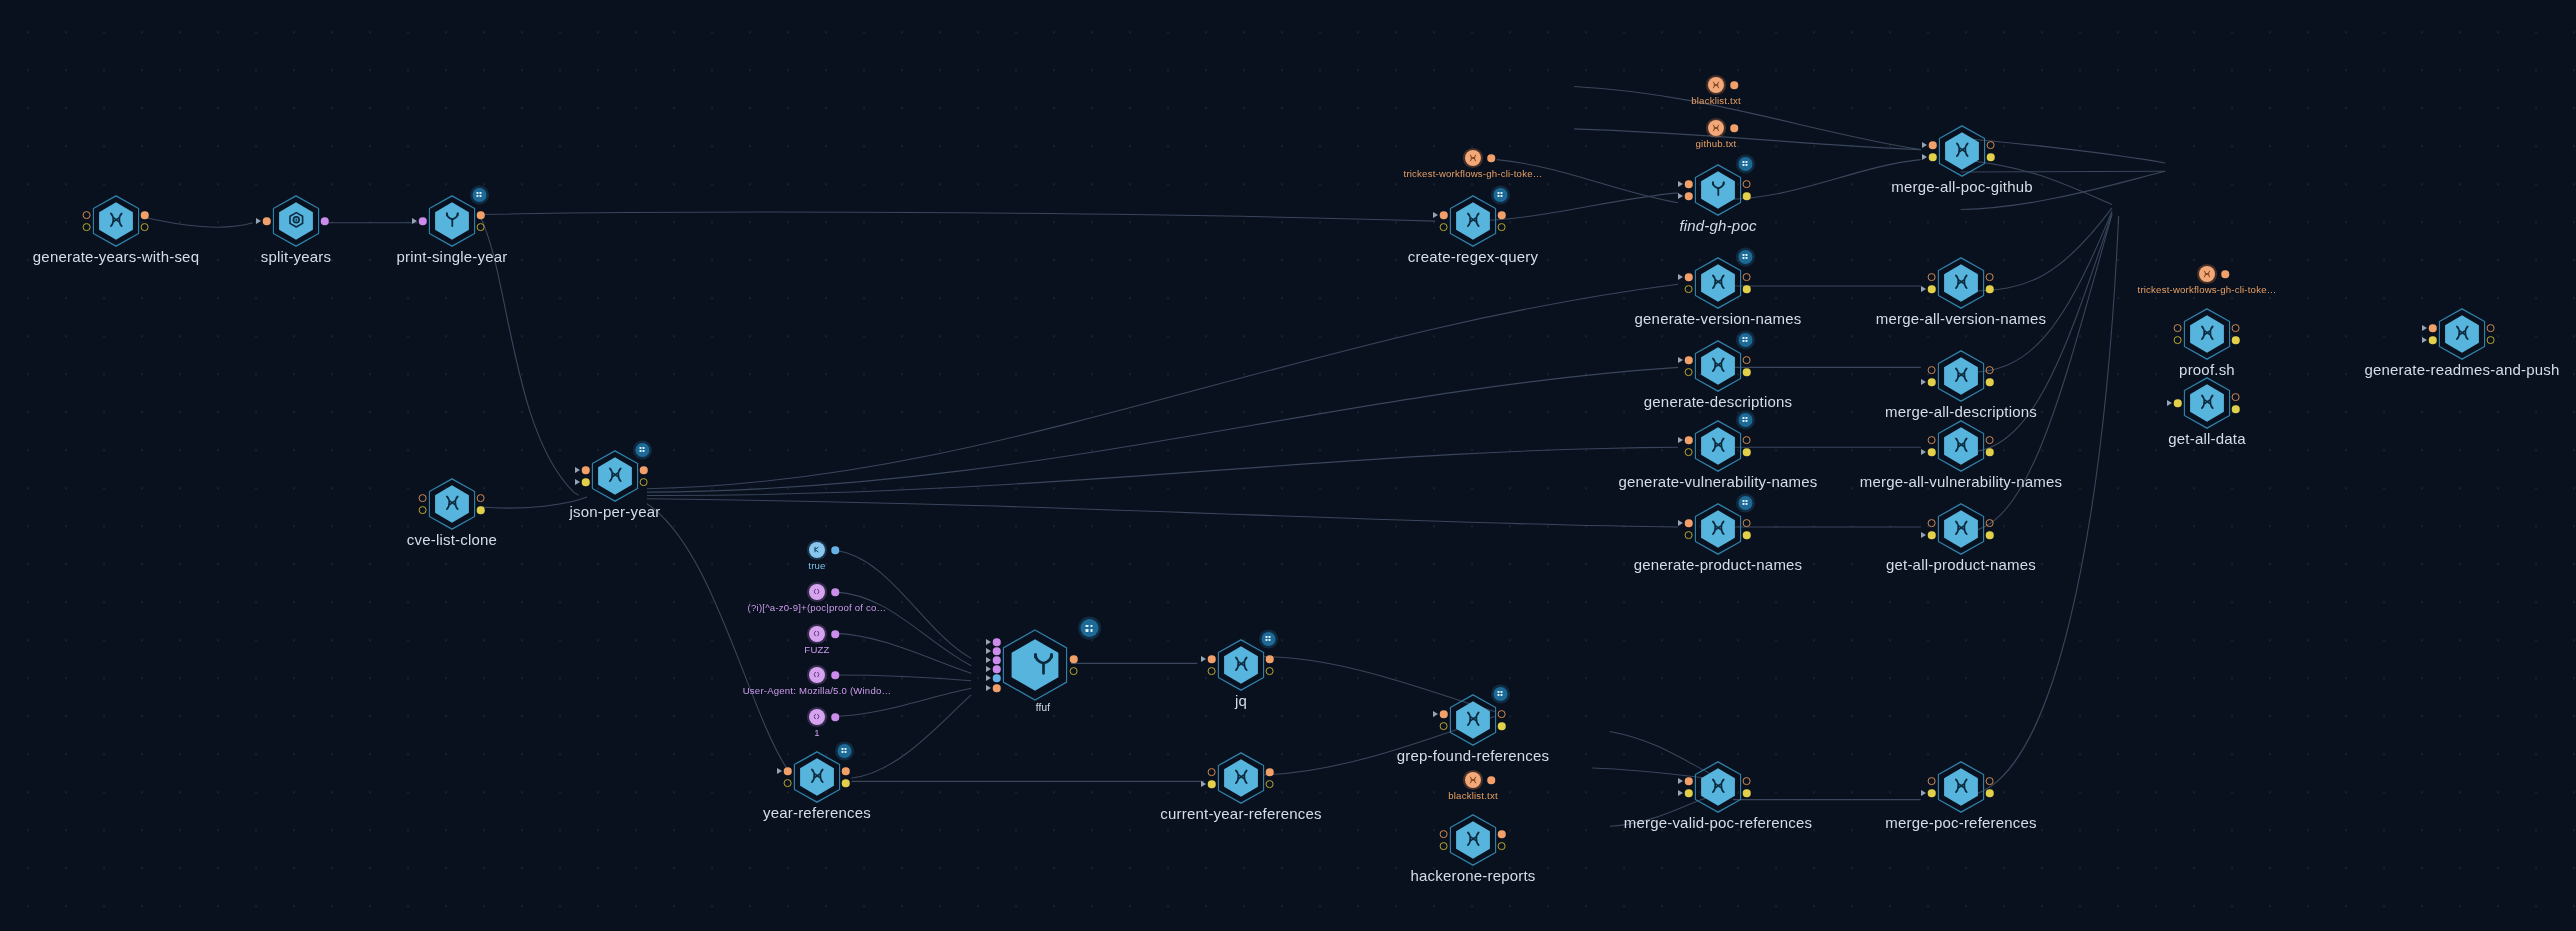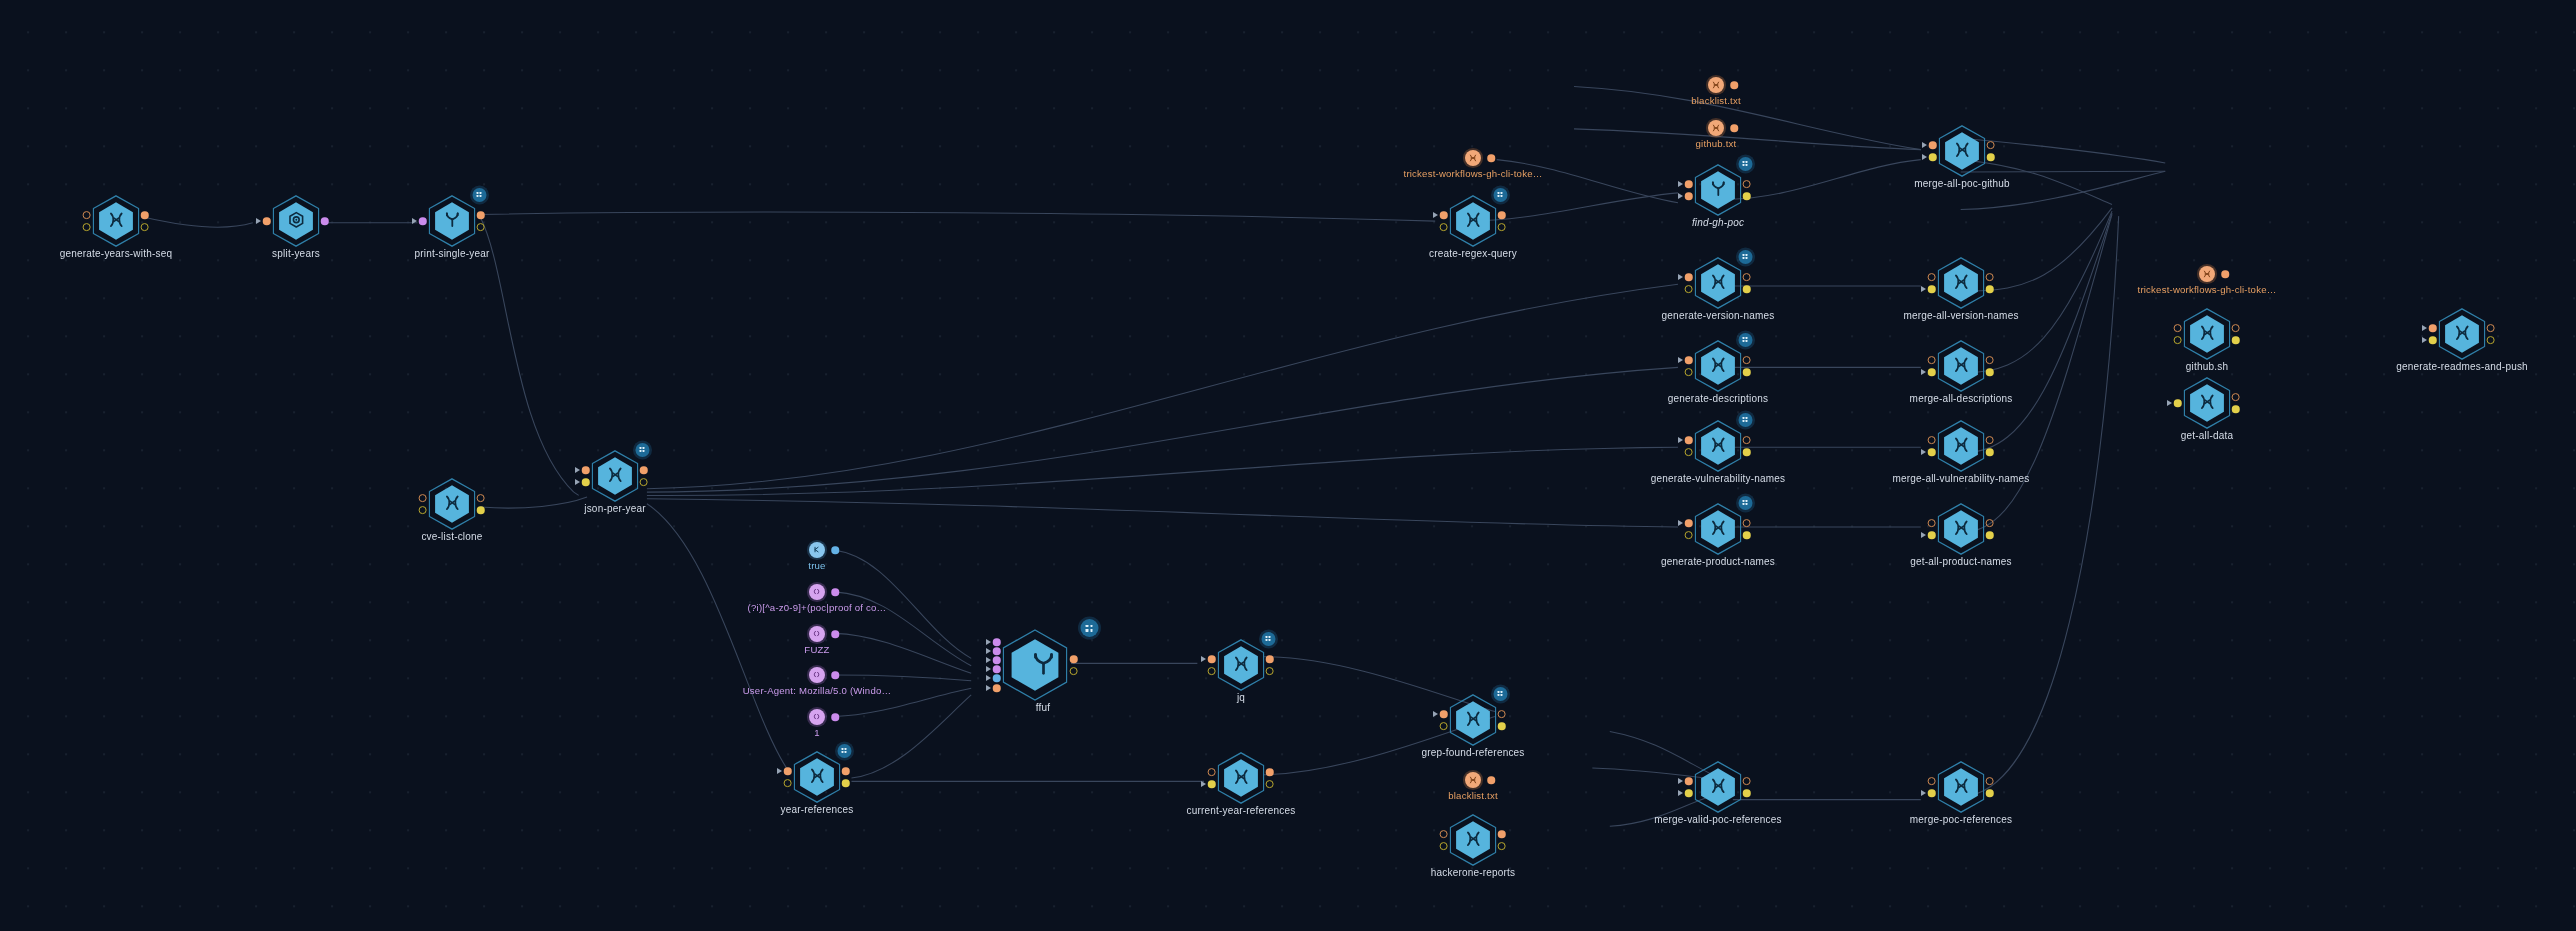--- a/index.html
+++ b/index.html
@@ -55,21 +55,21 @@
     width: 47px;
     height: 52px;
   }
   .hex-outer svg { display: block; }
   .node-label {
     position: absolute;
     left: 50%;
     top: 53px;
     transform: translateX(-50%);
     white-space: nowrap;
-    font-size: 10px;
+    font-size: 15px;
     letter-spacing: 0.2px;
     color: #d6dde8;
     font-family: "Liberation Sans", sans-serif;
   }
   .node.big .hexwrap { width: 81px; height: 72px; }
   .node.big .hex-outer { width: 65px; height: 72px; }
   .node.big .node-label { top: 73px; font-size: 10px; }
 
   
   .badge {
@@ -579,21 +579,21 @@
             </span>
           </span>
        <span class="port filled-orange" style="left:-5.8px; top:20px;"></span>
           <span class="arrow" style="left:-14px; top:20px;"></span>
           <span class="port hollow-yellow" style="left:-5.8px; top:32px;"></span>
        <span class="port hollow-orange" style="left:52px; top:20px;"></span>
           <span class="port filled-yellow" style="left:52px; top:32px;"></span>
        <span class="node-label">generate-descriptions</span>
      </div>
       </div>
-      <div class="node" style="left: 1961px; top: 366px;">
+      <div class="node" style="left: 1961px; top: 376px;">
         <div class="hexwrap">
        <span class="hex-outer">
             <svg width="47" height="52" viewBox="0 0 56 62">
     <path d="M28 1 L 55 16.12 L 55 45.879999999999995 L 28 61 L 1 45.879999999999995 L 1 16.12 Z" fill="none" stroke="#2f7fa8" stroke-width="1.6"></path>
     <path d="M28 8.680000000000001 L 48.16 20.46 L 48.16 41.54 L 28 53.32 L 7.840000000000001 41.54 L 7.840000000000001 20.46 Z" fill="#56b4dd"></path>
   </svg>
           </span>
        <span style="position:relative;z-index:2"><svg width="21.6" height="21.6" viewBox="0 0 24 24" aria-hidden="true">
     <g fill="none" stroke="#0d2b3f" stroke-width="1.9" stroke-linecap="round" stroke-linejoin="round">
       <path d="M6 5 C 9.5 8, 9.5 16, 6 19"></path>
@@ -739,21 +739,21 @@
       <path d="M18 5 C 14.5 8, 14.5 16, 18 19"></path>
       <path d="M9.5 10.2 L 14.5 13.8"></path>
       <path d="M14.5 10.2 L 9.5 13.8"></path>
     </g>
             </svg></span>
 
        <span class="port hollow-orange" style="left:-5.8px; top:20px;"></span>
           <span class="port hollow-yellow" style="left:-5.8px; top:32px;"></span>
        <span class="port hollow-orange" style="left:52px; top:20px;"></span>
           <span class="port filled-yellow" style="left:52px; top:32px;"></span>
-       <span class="node-label">github.sh</span>
+       <span class="node-label">proof.sh</span>
      </div>
       </div>
       <div class="node" style="left: 2207px; top: 403px;">
         <div class="hexwrap">
        <span class="hex-outer">
             <svg width="47" height="52" viewBox="0 0 56 62">
     <path d="M28 1 L 55 16.12 L 55 45.879999999999995 L 28 61 L 1 45.879999999999995 L 1 16.12 Z" fill="none" stroke="#2f7fa8" stroke-width="1.6"></path>
     <path d="M28 8.680000000000001 L 48.16 20.46 L 48.16 41.54 L 28 53.32 L 7.840000000000001 41.54 L 7.840000000000001 20.46 Z" fill="#56b4dd"></path>
   </svg>
           </span>

